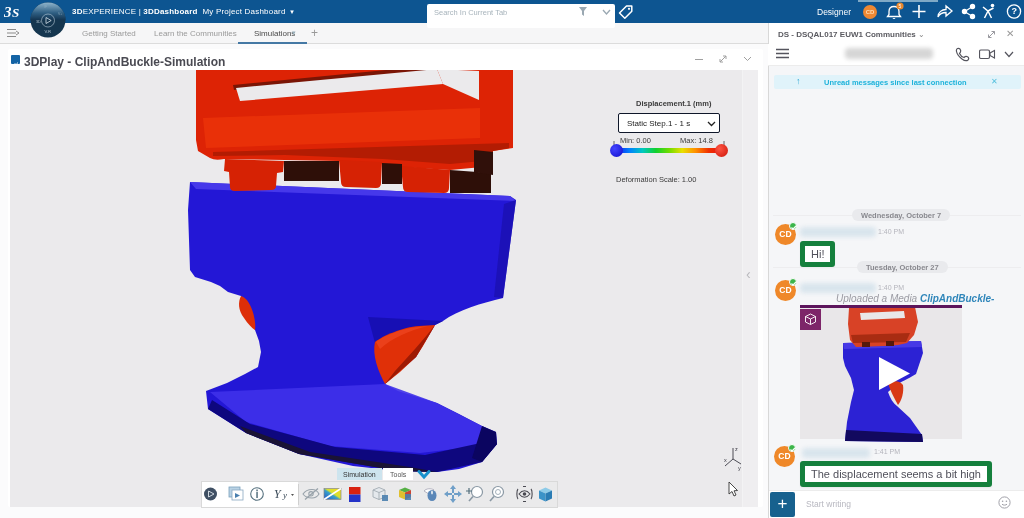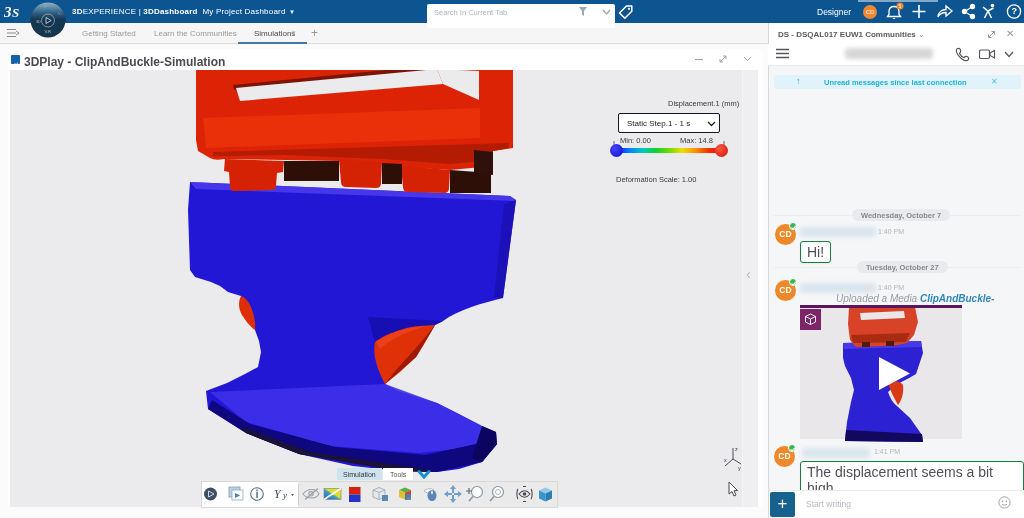--- a/index.html
+++ b/index.html
@@ -34,21 +34,21 @@
 
 #rpanel { left:768px; top:23px; width:256px; height:495px; background:#fff; border-left:1px solid #d8d8d8; }
 .rp { position:absolute; }
 .blurpill { position:absolute; border-radius:4px; filter:blur(2px); }
 .avatarc { position:absolute; width:21px; height:21px; border-radius:50%; background:#ef8829; color:#fff; font-weight:bold; font-size:8.5px; text-align:center; line-height:21px; }
 .badge { position:absolute; width:8px; height:8px; border-radius:50%; background:#3cb54a; border:1px solid #fff; }
 .badge svg { position:absolute; left:1px; top:1.5px; }
 .datepill { position:absolute; background:#e9eaed; border-radius:7px; font-size:7.5px; font-weight:bold; color:#88888e; padding:1.5px 9px; }
 .hline { position:absolute; left:773px; width:248px; height:1px; background:#ededef; }
 .time { position:absolute; font-size:7px; color:#b4b4bc; }
-.bubble { position:absolute; background:#fff; border:1px solid #15803d; border-radius:3px; box-shadow:0 1px 2px rgba(0,0,0,.06); font-size:14px; color:#50505a; padding:2px 6px; }
+.bubble { position:absolute; background:#fff; border:5px solid #15803d; border-radius:3px; box-shadow:0 1px 2px rgba(0,0,0,.06); font-size:11px; color:#50505a; padding:2px 6px; }
 </style>
 </head>
 <body>
 
 <div class="abs" id="topbar"></div>
 <div class="abs" style="left:858px; top:0; width:80px; height:2px; background:#7fa9c6;"></div>
 <div class="abs" id="tabbar"></div>
 <div class="abs" id="brand"><b>3D</b>EXPERIENCE | <b>3DDashboard</b>&nbsp; My Project Dashboard <span style="font-size:7px;">&nbsp;▾</span></div>
 <div class="abs" id="searchbox">
     <span>Search In Current Tab</span>
@@ -204,21 +204,21 @@
     <text x="2" y="17" font-size="5.5" fill="#3a3a44">x</text>
     <text x="16" y="25" font-size="5.5" fill="#3a3a44">y</text>
   </svg>
   <div style="position:absolute; left:732px; top:0; width:16px; height:437px; background:#efeef0; border-left:1px solid #f3f3f4;"></div>
   <div style="position:absolute; left:736px; top:196px; color:#b8b8bc; font-size:14px;">‹</div>
 </div>
 <svg class="abs" style="left:727px; top:482px;" width="12" height="16" viewBox="0 0 12 16">
   <path d="M2,0 L2,12 L5,9.5 L7,14 L9,13 L7,8.8 L10.5,8.5 Z" fill="#fff" stroke="#333" stroke-width="0.9"></path>
 </svg>
 
-<div class="leg" style="left:668px; top:99px;">Displacement.1 (mm)</div>
+<div class="leg" style="left:636px; top:99px;font-weight:bold;">Displacement.1 (mm)</div>
 <div class="abs" id="dropdown">
     <span>Static Step.1 - 1 s</span>
   <svg style="position:absolute; left:88px; top:7px;" width="9" height="6" viewBox="0 0 9 6">
       <path d="M1,1 L4.5,4.5 L8,1" fill="none" stroke="#222" stroke-width="1.3"></path>
     </svg>
 </div>
 <div class="leg" style="left:620px; top:136px;">Min: 0.00</div>
 <div class="leg" style="left:680px; top:136px;">Max: 14.8</div>
 <div class="abs" id="gradbar"></div>
 <svg class="abs" style="left:612px; top:138px;" width="114" height="10" viewBox="0 0 114 10">

